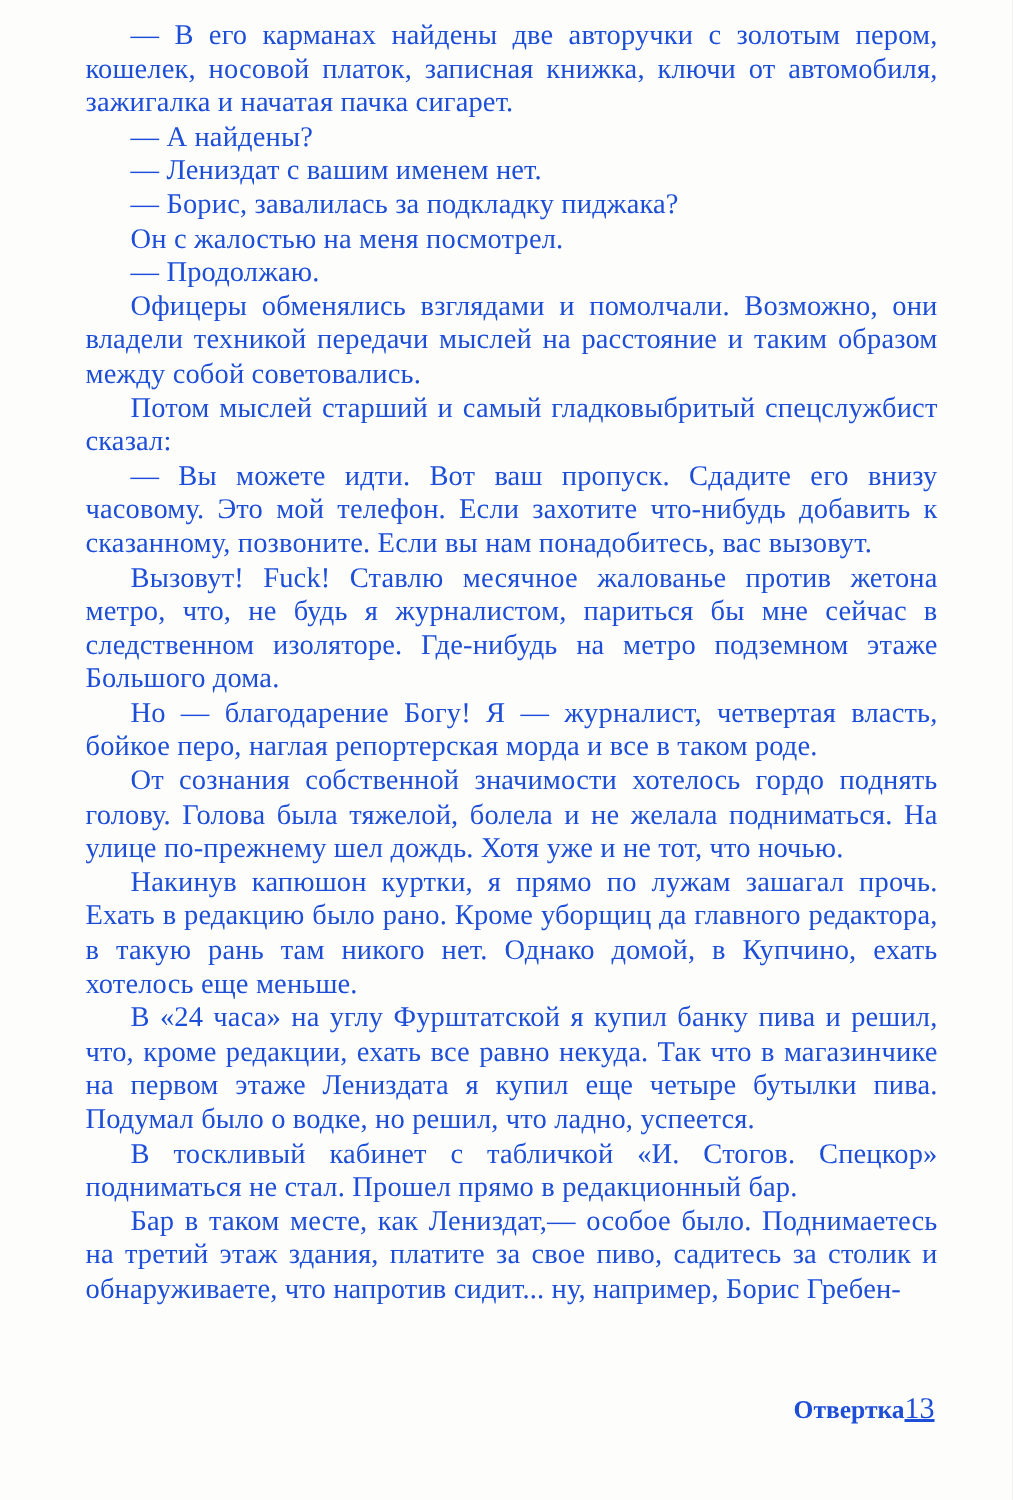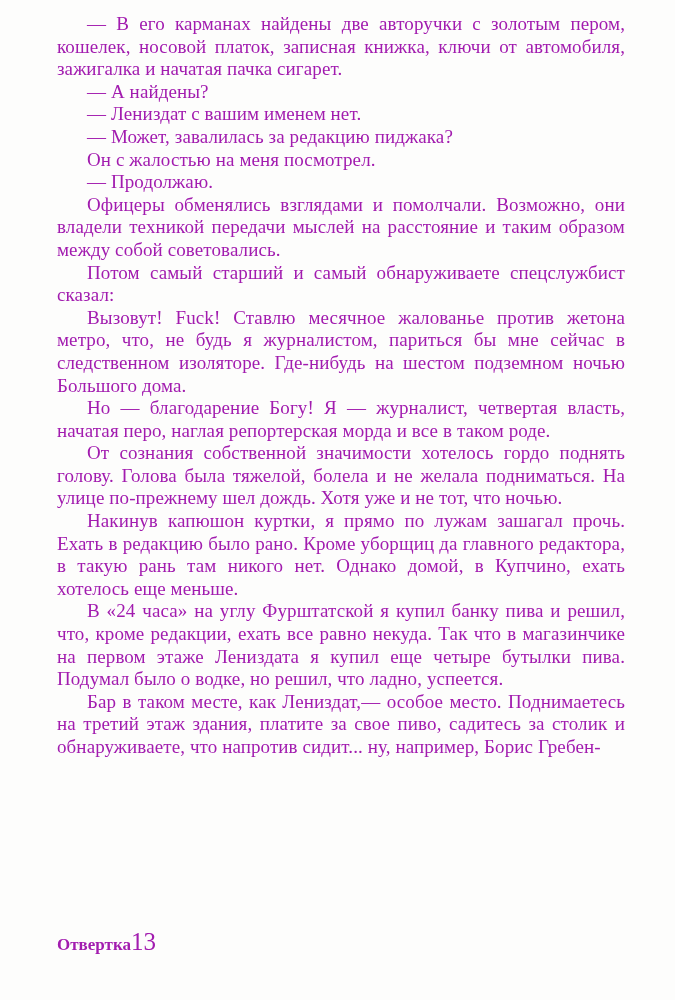--- a/index.html
+++ b/index.html
@@ -6,21 +6,21 @@
     margin: 0;
     padding: 0;
     background: #e8e8e8;
   }
   .page {
     position: relative;
     width: 675px;
     height: 1000px;
     margin: 0 auto;
     background: #fdfdfc;
-    color: #a21caf;
+    color: #1d4ed8;
     font-family: "Liberation Serif", "DejaVu Serif", serif;
     overflow: hidden;
   }
   .text-block {
     position: absolute;
     left: 57px;
     top: 13px;
     width: 568px;
     font-size: 19px;
     line-height: 22.6px;
@@ -31,49 +31,52 @@
     margin: 0;
     padding: 0;
     text-indent: 30px;
   }
   .page-footer {
     position: absolute;
     left: 57px;
     right: 52px;
     top: 928px;
     display: flex;
-    justify-content: flex-start;
+    justify-content: flex-end;
     align-items: baseline;
   }
   .running-title {
     font-weight: bold;
     font-size: 17px;
   }
   .page-number {
-    font-size: 25px;
+    font-size: 20px;
+    text-decoration: underline;
   }
 </style>
 </head>
 <body>
 
 <div class="page">
   <div class="text-block">
     <p>— В его карманах найдены две авторучки с золотым пером, кошелек, носовой платок, записная книжка, ключи от автомобиля, зажигалка и начатая пачка сигарет.</p>
     <p>— А найдены?</p>
     <p>— Лениздат с вашим именем нет.</p>
-    <p>— Может, завалилась за редакцию пиджака?</p>
+    <p>— Борис, завалилась за подкладку пиджака?</p>
     <p>Он с жалостью на меня посмотрел.</p>
     <p>— Продолжаю.</p>
     <p>Офицеры обменялись взглядами и помолчали. Возможно, они владели техникой передачи мыслей на расстояние и таким образом между собой советовались.</p>
-    <p>Потом самый старший и самый обнаруживаете спецслужбист сказал:</p>
-    <p>Вызовут! Fuck! Ставлю месячное жалованье против жетона метро, что, не будь я журналистом, париться бы мне сейчас в следственном изоляторе. Где-нибудь на шестом подземном ночью Большого дома.</p>
-    <p>Но — благодарение Богу! Я — журналист, четвертая власть, начатая перо, наглая репортерская морда и все в таком роде.</p>
+    <p>Потом мыслей старший и самый гладковыбритый спецслужбист сказал:</p>
+    <p>— Вы можете идти. Вот ваш пропуск. Сдадите его внизу часовому. Это мой телефон. Если захотите что-нибудь добавить к сказанному, позвоните. Если вы нам понадобитесь, вас вызовут.</p>
+    <p>Вызовут! Fuck! Ставлю месячное жалованье против жетона метро, что, не будь я журналистом, париться бы мне сейчас в следственном изоляторе. Где-нибудь на метро подземном этаже Большого дома.</p>
+    <p>Но — благодарение Богу! Я — журналист, четвертая власть, бойкое перо, наглая репортерская морда и все в таком роде.</p>
     <p>От сознания собственной значимости хотелось гордо поднять голову. Голова была тяжелой, болела и не желала подниматься. На улице по-прежнему шел дождь. Хотя уже и не тот, что ночью.</p>
     <p>Накинув капюшон куртки, я прямо по лужам зашагал прочь. Ехать в редакцию было рано. Кроме уборщиц да главного редактора, в такую рань там никого нет. Однако домой, в Купчино, ехать хотелось еще меньше.</p>
     <p>В «24 часа» на углу Фурштатской я купил банку пива и решил, что, кроме редакции, ехать все равно некуда. Так что в магазинчике на первом этаже Лениздата я купил еще четыре бутылки пива. Подумал было о водке, но решил, что ладно, успеется.</p>
-    <p>Бар в таком месте, как Лениздат,— особое место. Поднимаетесь на третий этаж здания, платите за свое пиво, садитесь за столик и обнаруживаете, что напротив сидит... ну, например, Борис Гребен-</p>
+    <p>В тоскливый кабинет с табличкой «И. Стогов. Спецкор» подниматься не стал. Прошел прямо в редакционный бар.</p>
+    <p>Бар в таком месте, как Лениздат,— особое было. Поднимаетесь на третий этаж здания, платите за свое пиво, садитесь за столик и обнаруживаете, что напротив сидит... ну, например, Борис Гребен-</p>
   </div>
 
   <div class="page-footer">
     <span class="running-title">Отвертка</span>
     <span class="page-number">13</span>
   </div>
 </div>
 
 </body></html>

